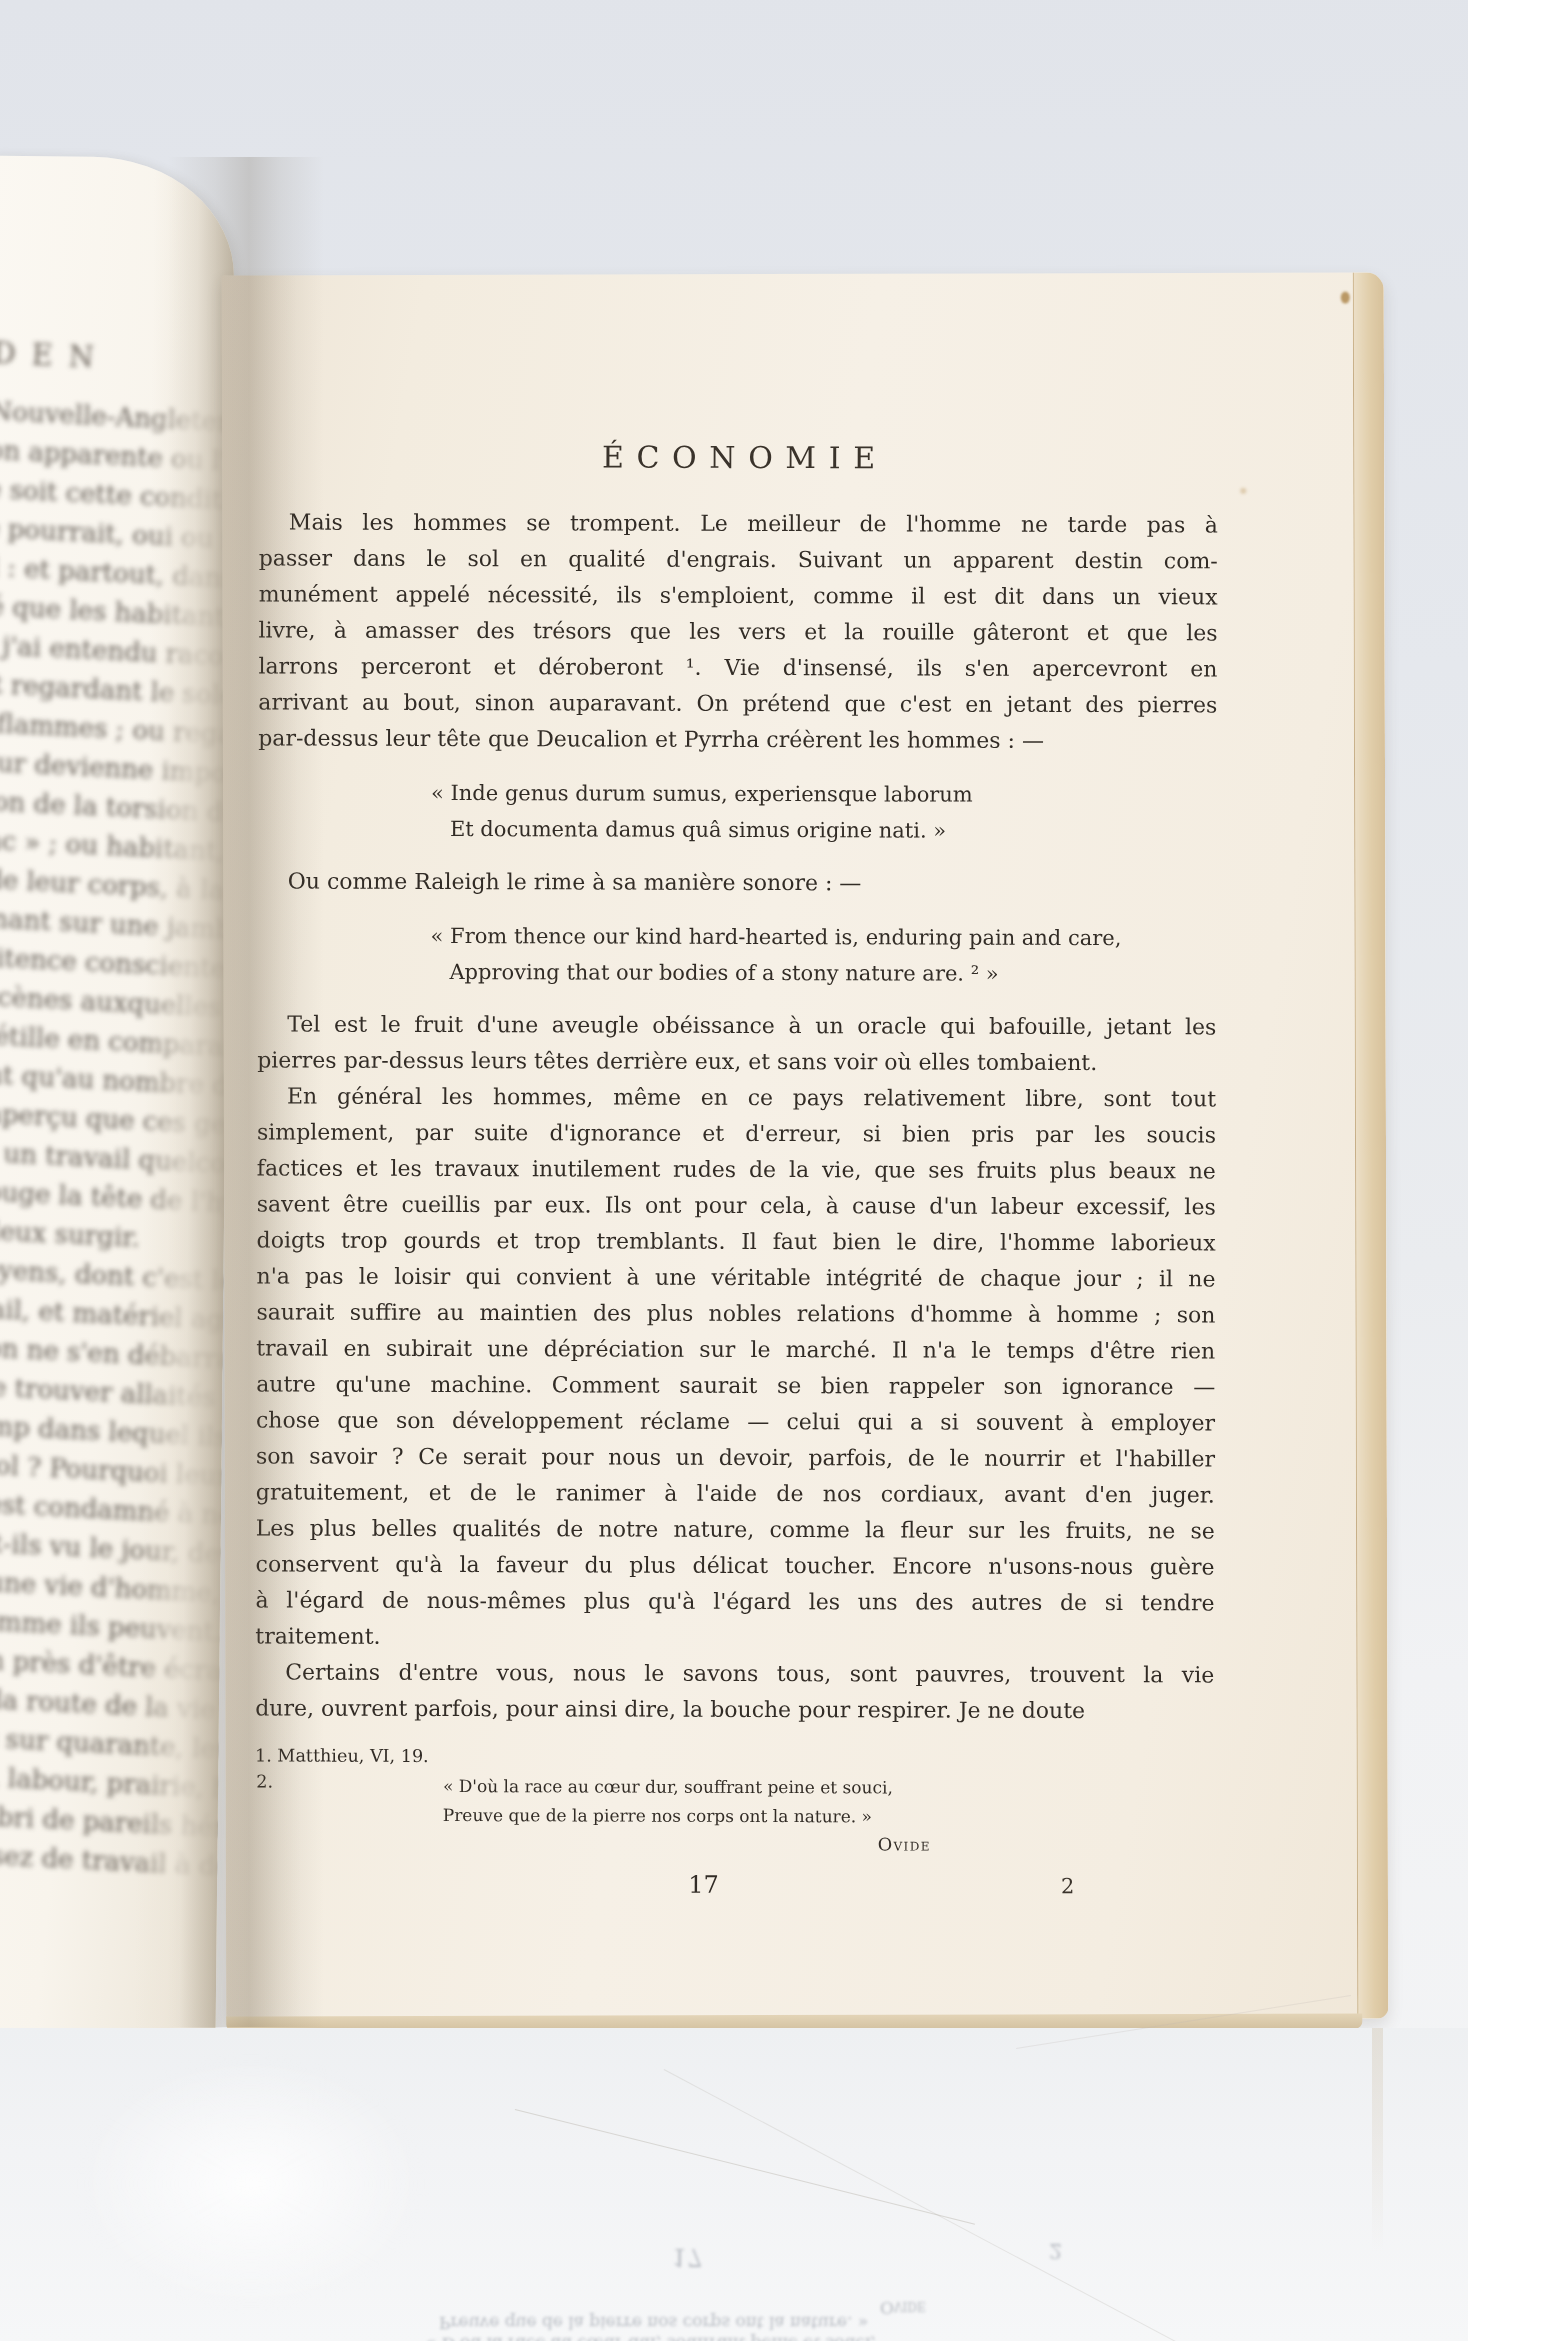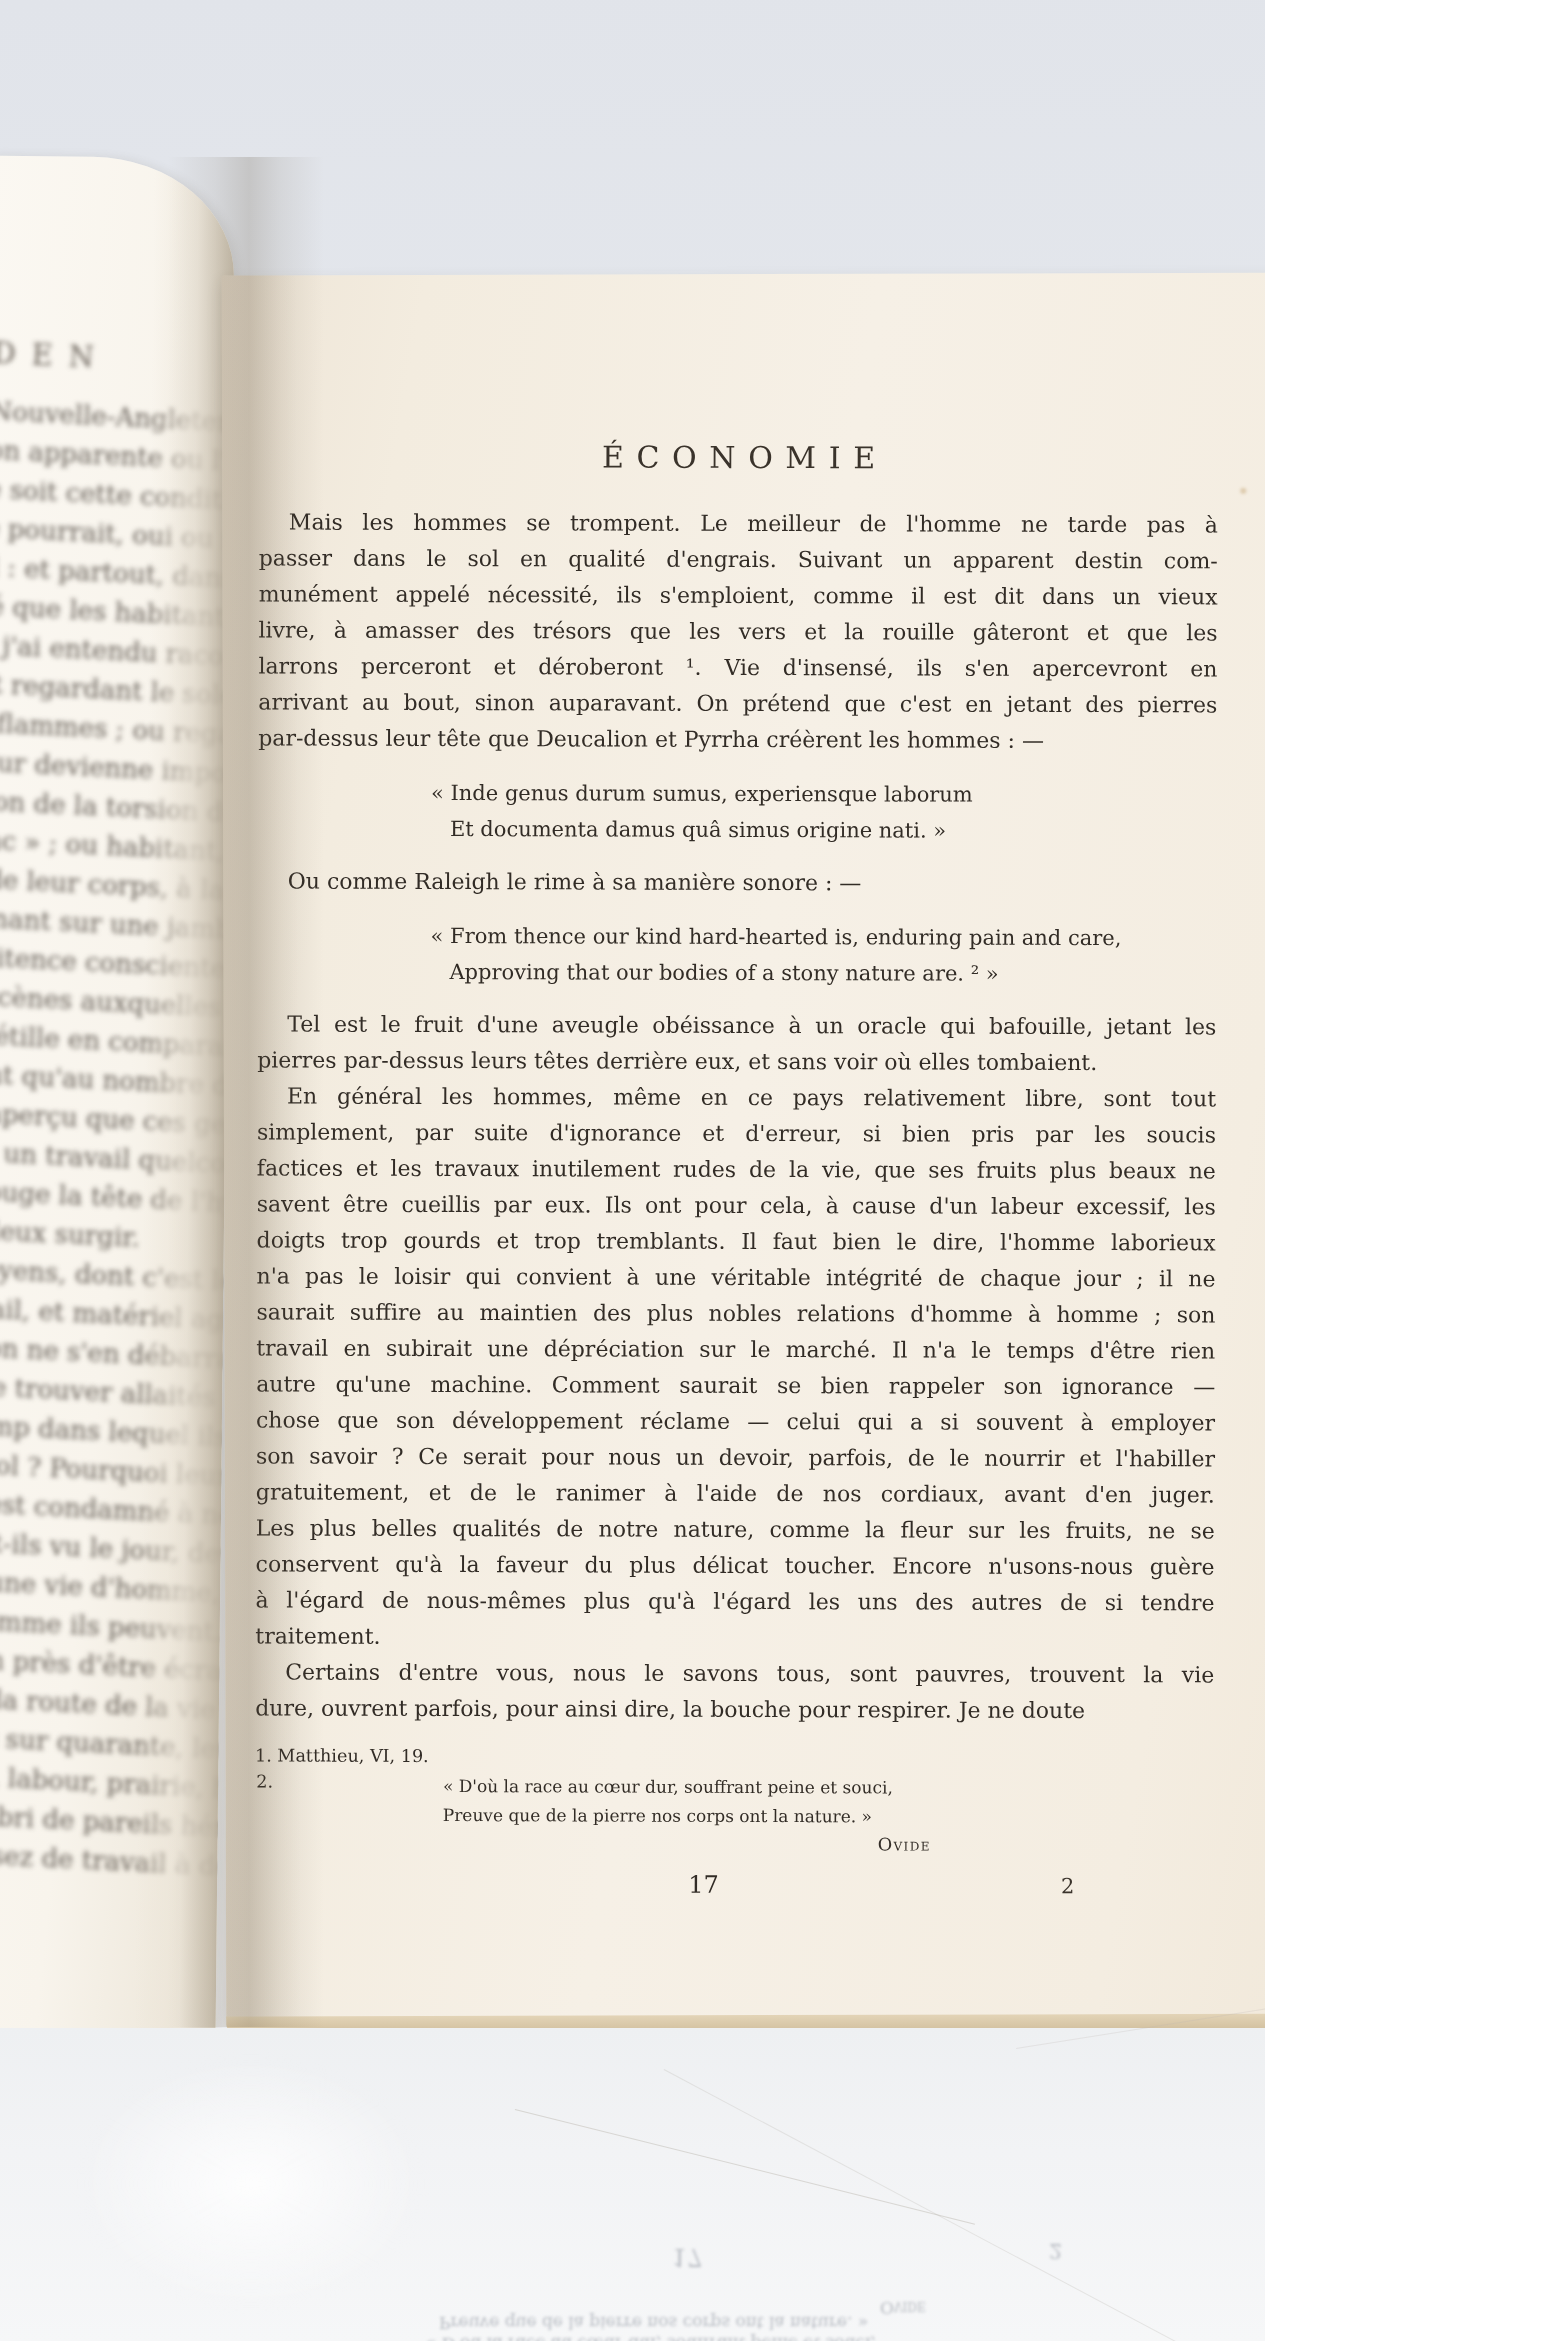--- a/index.html
+++ b/index.html
@@ -1,19 +1,19 @@
 <!DOCTYPE html>
 <html style="font-size:11px"><head>
 <meta charset="utf-8">
 <style>
   * { margin:0; padding:0; box-sizing:border-box; }
   html,body { width:1561px; height:2342px; overflow:hidden; }
   body { font-family:"DejaVu Serif","Liberation Serif",serif; }
 
-  .stage { position:relative; width:1265px; height:2342px; overflow:hidden;
+  .stage { position:relative; width:1468px; height:2342px; overflow:hidden;
            background:linear-gradient(178deg,#e1e4ea 0%, #e5e8ed 30%, #eaecef 55%, #f1f2f4 72%, #f4f5f6 100%); }
 
   
   .page-left { position:absolute; left:-19px; top:157px; width:244px; height:1945px;
                background:linear-gradient(95deg,#fbf8f2 0%, #f8f4ec 55%, #efe9dd 85%, #e2dacb 100%);
                border-top-right-radius:142px 119px; border-bottom-right-radius:41px 27px;
                transform:rotate(0.6deg); box-shadow:4.1px 0 9.5px rgba(100,90,70,.12); overflow:hidden; }
   .left-text { position:absolute; left:4.1px; top:178px; width:379px;
                transform:rotate(2.1deg); transform-origin:left top;
                filter:blur(2.4px); color:rgba(58,50,42,.78);

